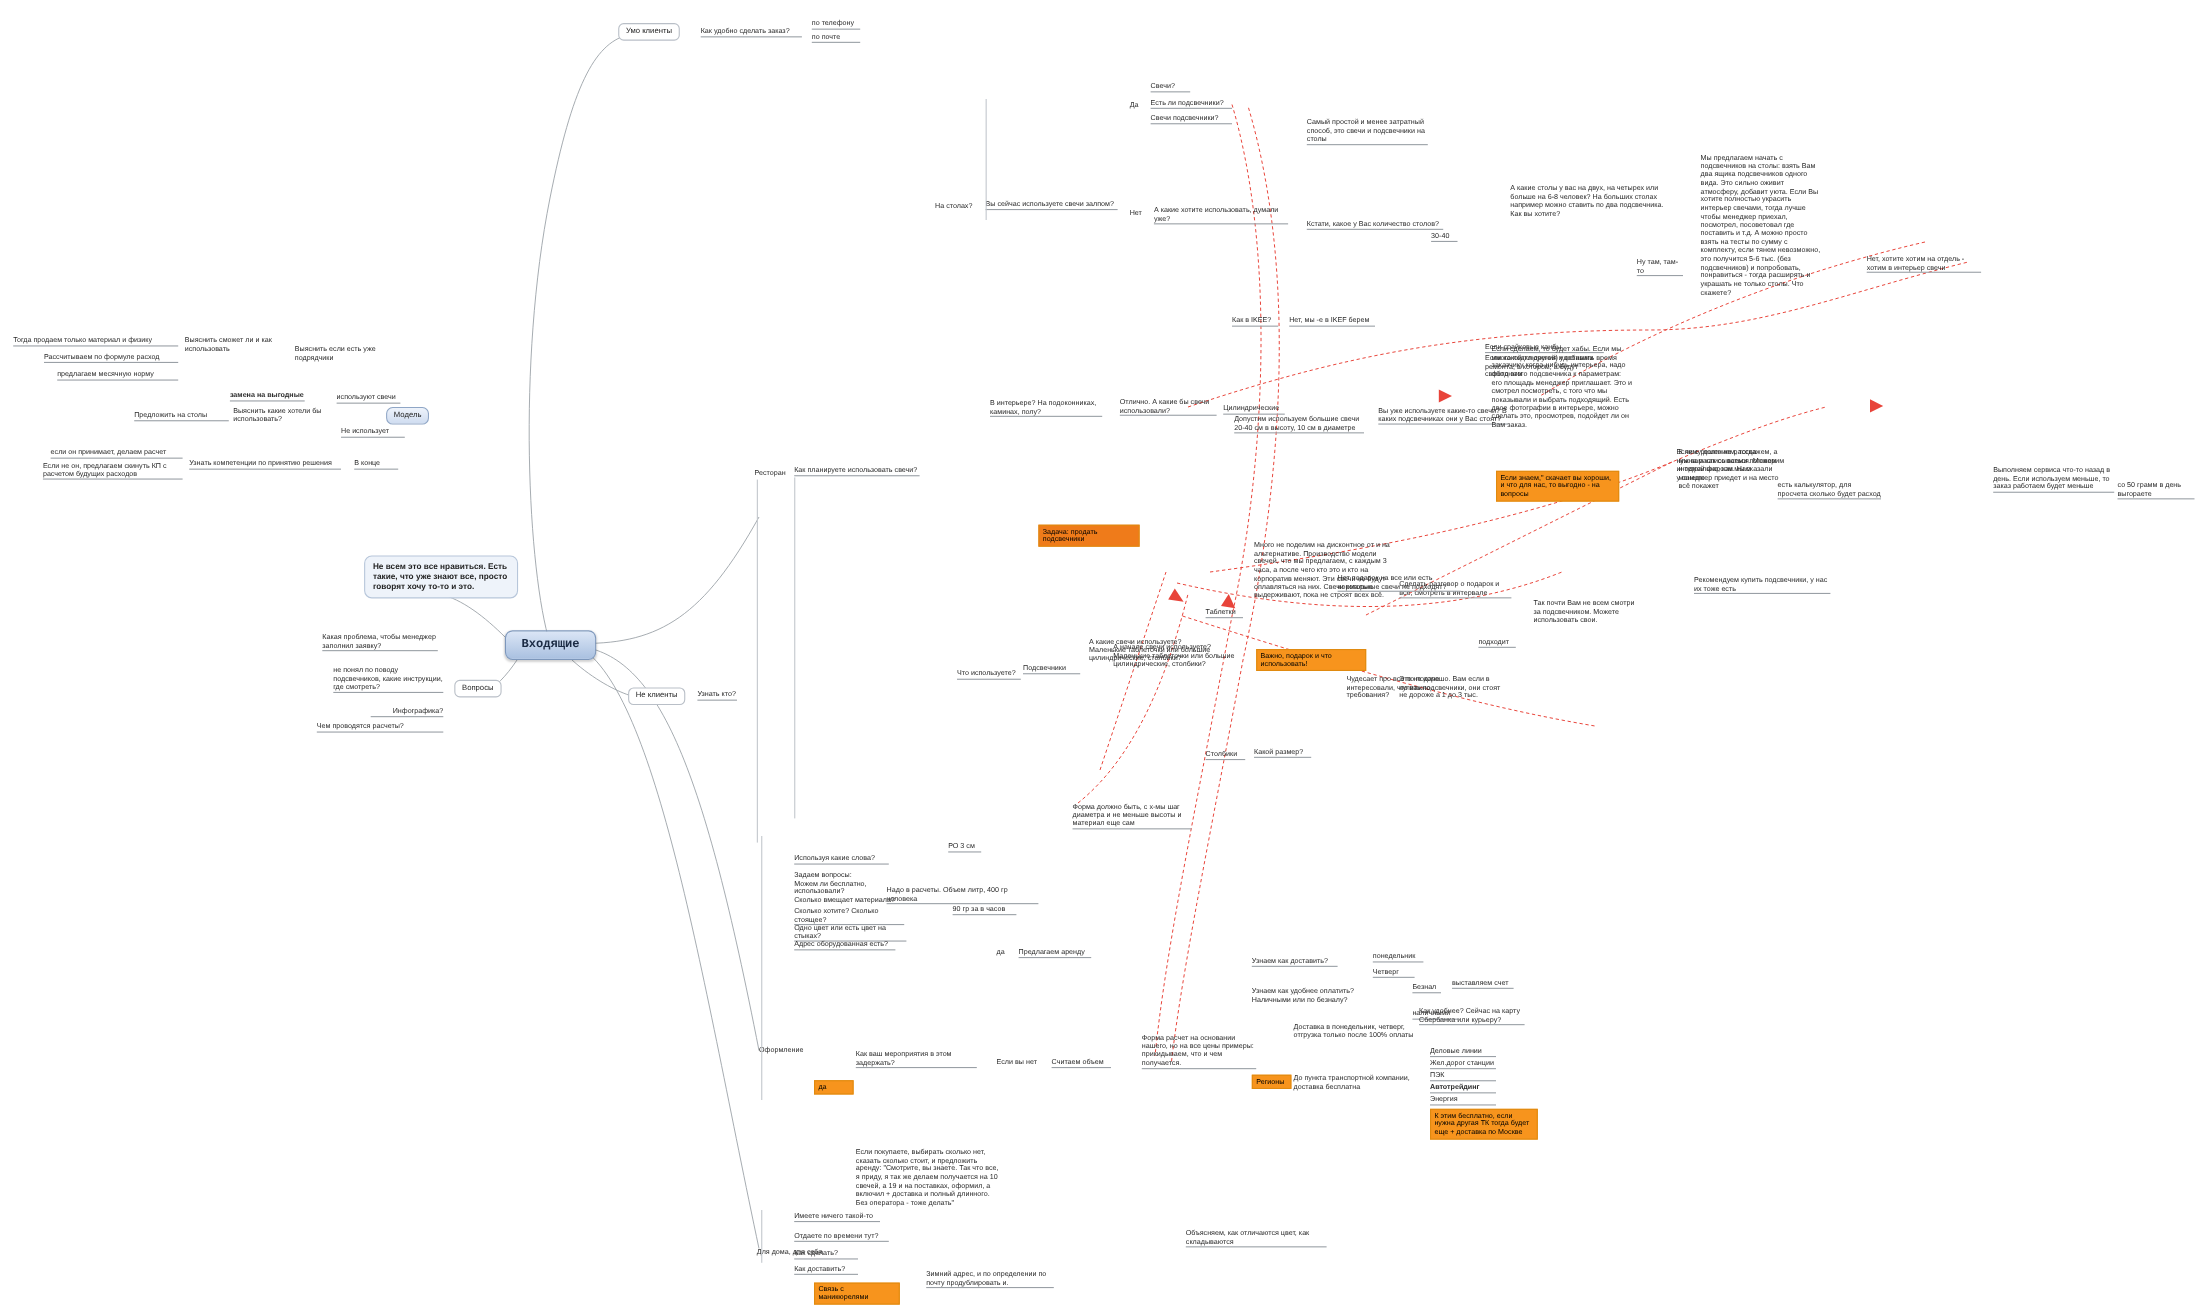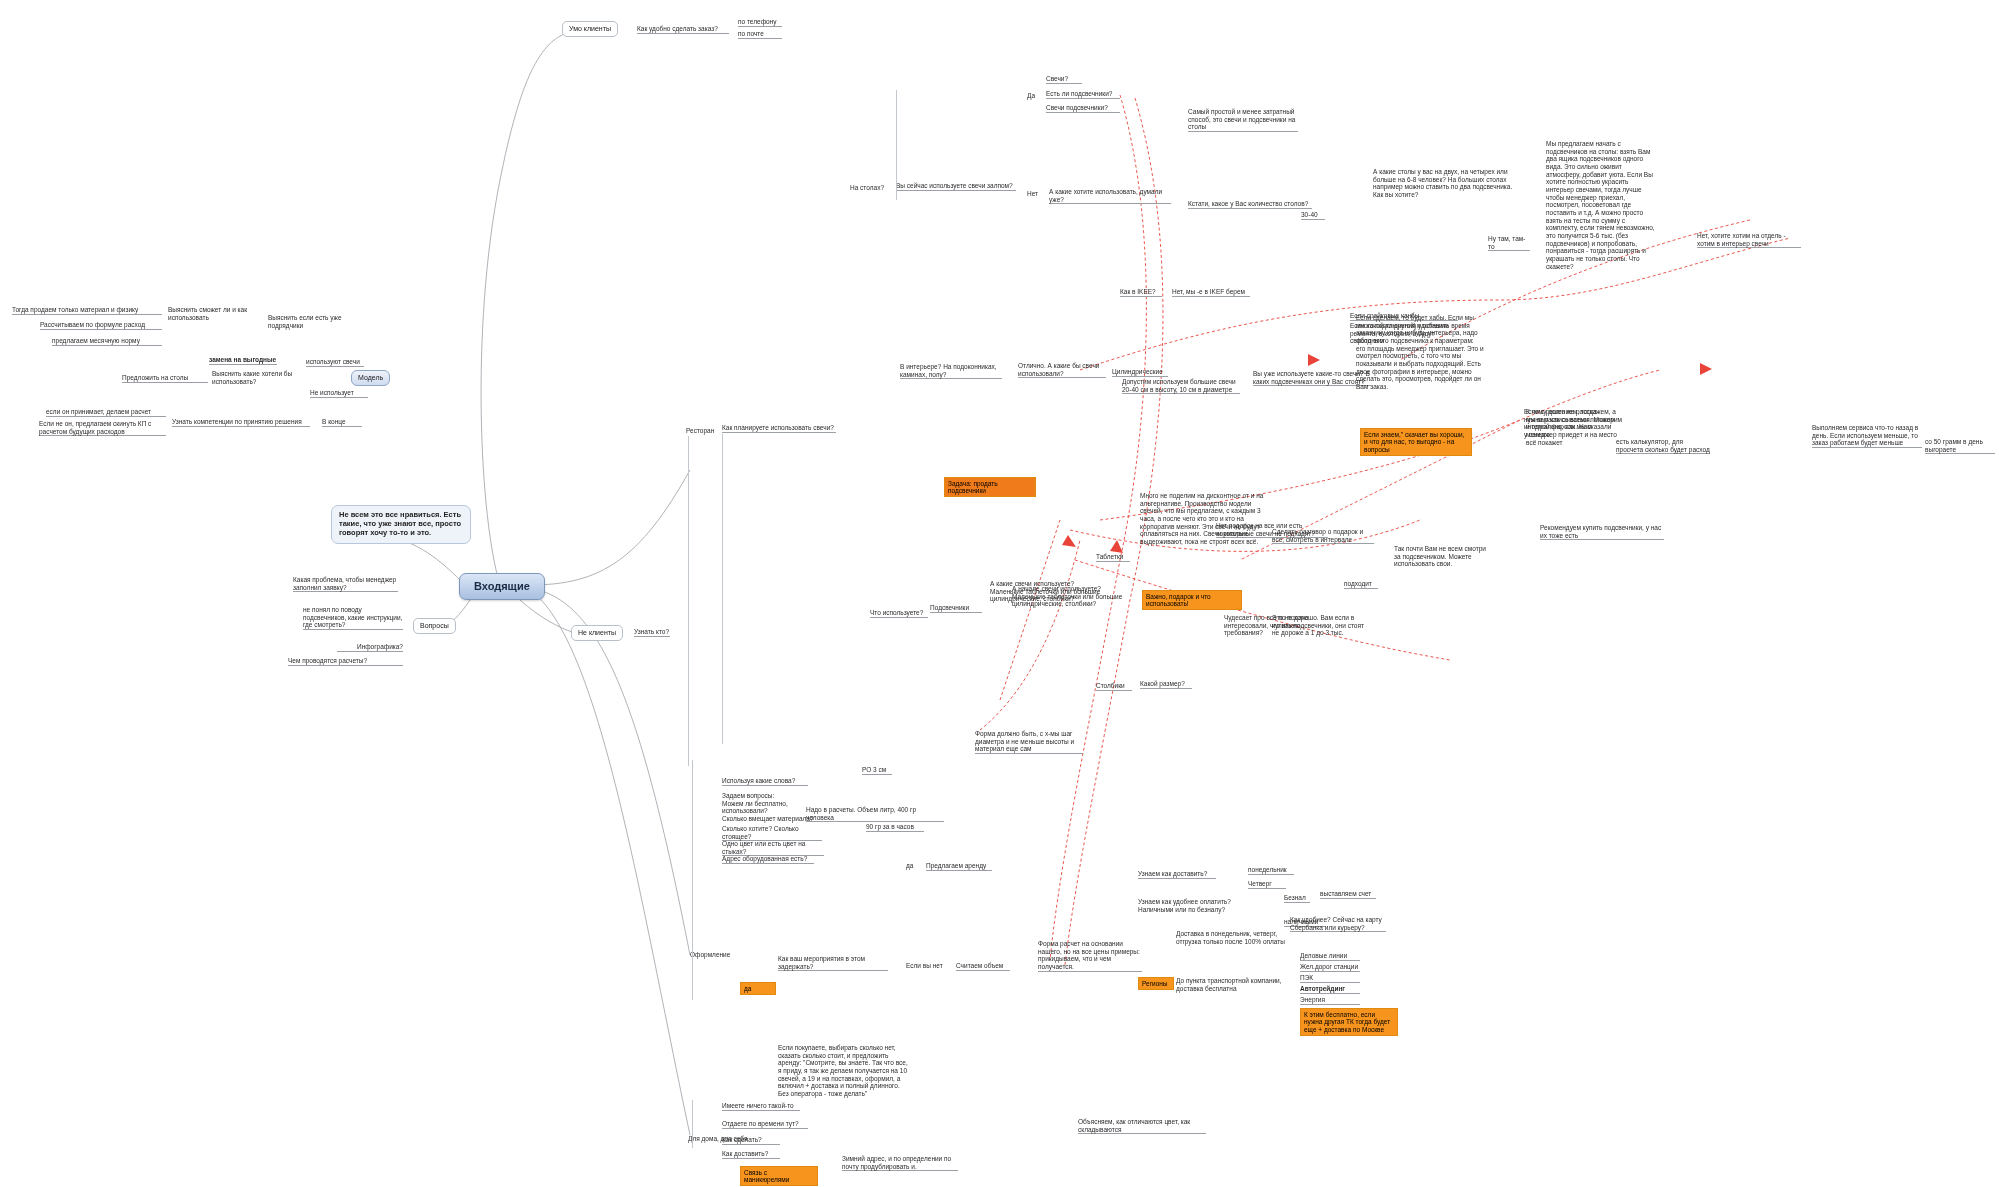--- a/index.html
+++ b/index.html
@@ -73,21 +73,21 @@
       <path d="M1000,700 C1020,640 1040,580 1060,520"></path>
     </g>
     <g fill="#e8443a">
       <polygon points="1117,540 1123,553 1110,551"></polygon>
       <polygon points="1308,354 1320,360 1308,366"></polygon>
       <polygon points="1700,363 1712,369 1700,375"></polygon>
       <polygon points="1068,535 1076,547 1062,545"></polygon>
     </g>
   </svg>
 
-  <div class="node root" style="left:459px;top:573px;">Входящие</div>
+  <div class="node root" style="left:459px;top:573px;font-family:Liberation Mono, monospace;">Входящие</div>
 
   <div class="node bubble" style="left:303px;top:505px;width:140px;margin-left:28px;">Не всем это все нравиться. Есть такие, что уже знают все, просто говорят хочу то-то и это.</div>
 
   <div class="node cap" style="left:413px;top:618px;">Вопросы</div>
   <div class="node n u" style="left:293px;top:576px;width:105px;">Какая проблема, чтобы менеджер заполнил заявку?</div>
   <div class="node n u" style="left:303px;top:606px;width:100px;">не понял по поводу подсвечников, какие инструкции, где смотреть?</div>
   <div class="node n u" style="left:337px;top:643px;width:66px;text-align:right;">Инфографика?</div>
   <div class="node n u" style="left:288px;top:657px;width:115px;">Чем проводятся расчеты?</div>
 
   <div class="node cap" style="left:571px;top:625px;">Не клиенты</div>

